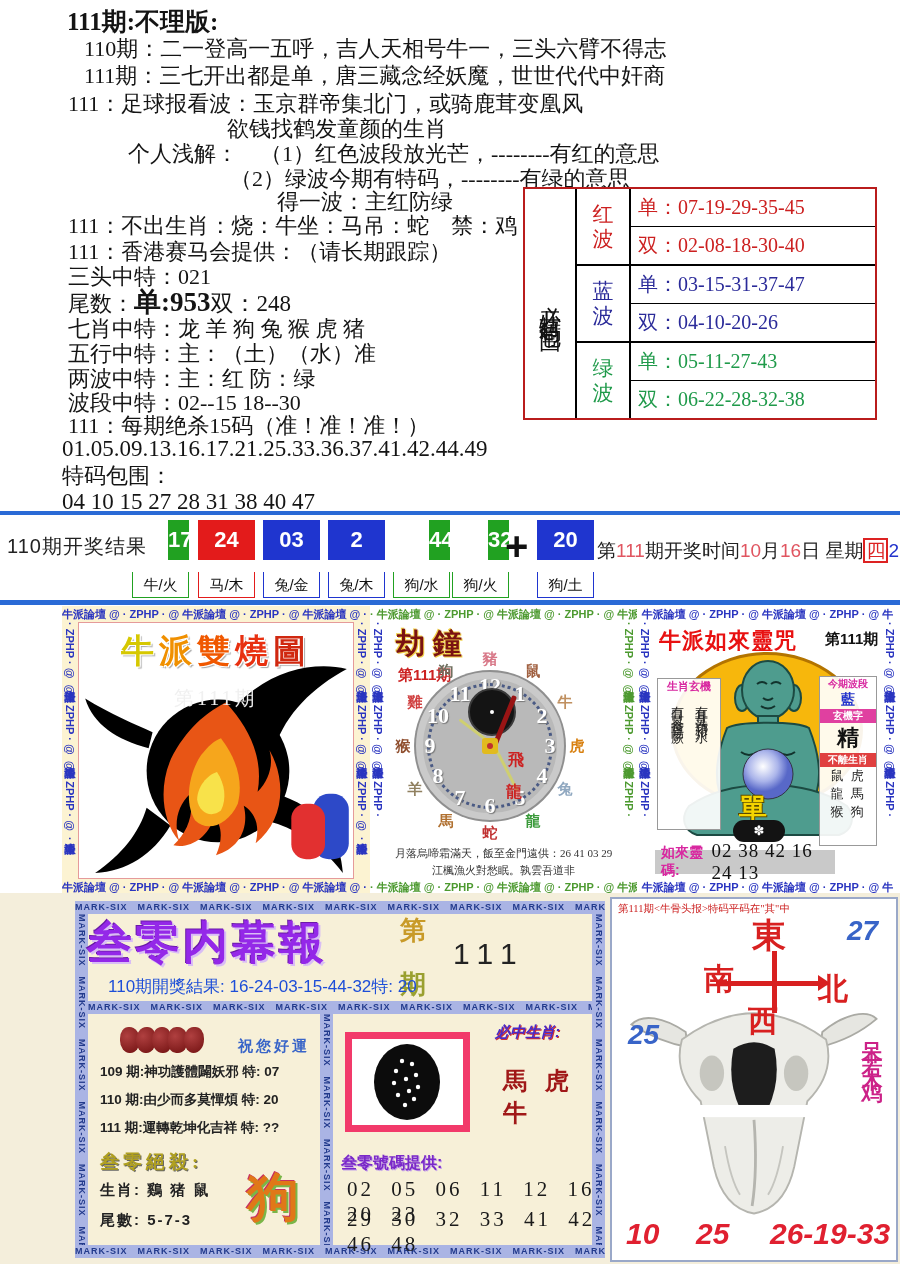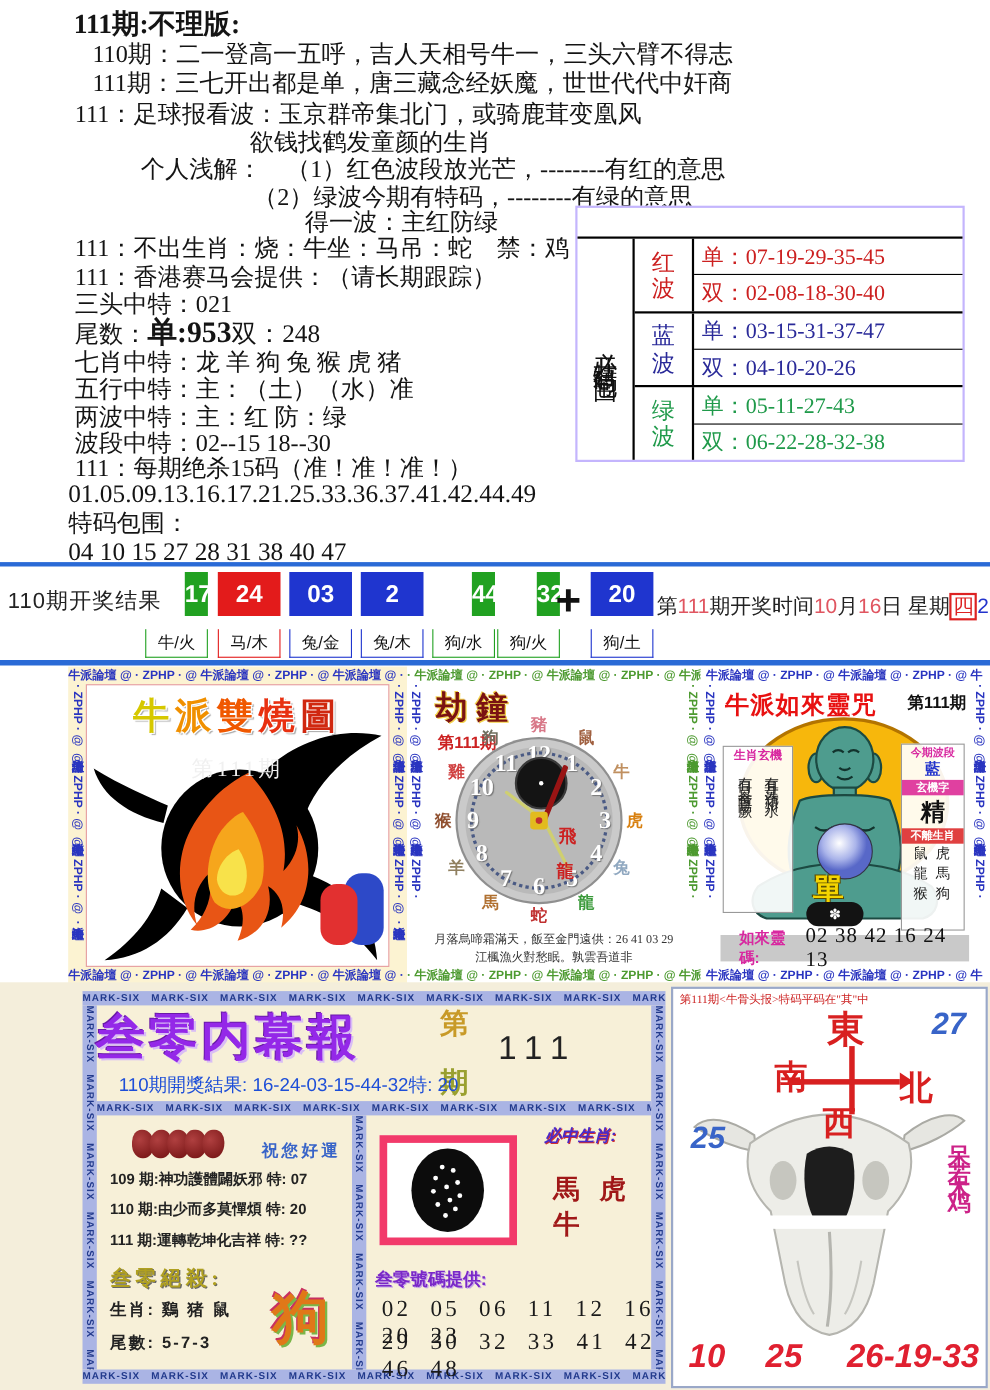--- a/index.html
+++ b/index.html
@@ -1,22 +1,22 @@
 <!DOCTYPE html>
 <html><head>
 <meta charset="utf-8">
 <style>
   html,body{margin:0;padding:0;background:#fff;}
   .page{position:relative;width:900px;height:1264px;background:#fff;overflow:hidden;
         font-family:"Liberation Sans","DejaVu Sans",sans-serif;color:#111;}
   .tline{position:absolute;white-space:nowrap;font-family:"Liberation Serif","DejaVu Serif",serif;
          font-size:22px;color:#141414;}
   
-  .spec-table{position:absolute;left:523px;top:187px;width:354px;height:233px;border:2px solid #c4b5fd;
-              background:#fff;display:flex;flex-direction:column;box-sizing:border-box;}
+  .spec-table{position:absolute;left:523px;top:187px;width:354px;height:233px;border:2px solid #b91c1c;
+              background:#fff;display:flex;flex-direction:row;box-sizing:border-box;}
   .st-top{height:26px;border-bottom:2px solid #000;}
   .st-body{flex:1;display:flex;}
   .st-head{width:50px;border-right:2px solid #000;display:flex;align-items:center;justify-content:center;}
   .st-head span{writing-mode:vertical-rl;font-family:"Liberation Serif",serif;font-size:22px;letter-spacing:5px;color:#111;}
   .st-rows{flex:1;display:flex;flex-direction:column;}
   .st-wave{flex:1;display:flex;border-bottom:2px solid #000;}
   .st-wave:last-child{border-bottom:none;}
   .st-wname{width:52px;border-right:2px solid #000;display:flex;align-items:center;justify-content:center;
             font-family:"Liberation Serif",serif;font-size:21px;}
   .st-wname span{width:24px;word-break:break-all;text-align:center;line-height:1.15;}
@@ -78,22 +78,22 @@
   .p3-title{position:absolute;left:22px;top:20px;font-size:22px;font-weight:bold;color:#e81111;letter-spacing:1px;}
   .p3-issue{position:absolute;left:188px;top:24px;font-size:15px;font-weight:bold;color:#111;}
   .p3-oval{position:absolute;left:34px;top:46px;width:186px;height:150px;background:#f7b70c;
            border:3px solid #b37400;border-radius:50%;}
   .p3-box{position:absolute;background:rgba(255,255,255,.92);border:1px solid #999;z-index:6;font-family:"Liberation Serif",serif;}
   .p3-magenta{color:#d828a0;font-weight:bold;font-size:10px;text-align:center;}
   .p3-single{position:absolute;left:102px;top:184px;font-size:28px;font-weight:bold;color:#f5d400;z-index:7;
              text-shadow:1px 1px 0 #5a4a00,-1px -1px 0 #5a4a00;}
   .p3-pill{position:absolute;left:96px;top:214px;width:52px;height:22px;background:#131313;border-radius:11px;
            color:#fff;text-align:center;line-height:22px;font-size:13px;z-index:7;}
-  .p3-codebar{position:absolute;left:18px;top:244px;width:226px;height:24px;background:#c9c9c9;z-index:7;
-              display:flex;align-items:center;padding-left:17px;box-sizing:border-box;}
+  .p3-codebar{position:absolute;left:18px;top:244px;width:180px;height:24px;background:#c9c9c9;z-index:7;
+              display:flex;align-items:center;padding-left:6px;box-sizing:border-box;}
   
   .ms-strip{position:absolute;background:#aab4e4;color:#223a8c;font-size:9px;font-weight:bold;overflow:hidden;
             white-space:nowrap;letter-spacing:1px;}
   .ms-v span{writing-mode:vertical-rl;display:block;height:100%;white-space:nowrap;}
   .p4-title{position:absolute;left:12px;top:12px;font-size:45px;font-weight:bold;color:#9428e8;letter-spacing:3px;
             text-shadow:2px 2px 0 #d9bdf5,-1px -1px 0 #6a1aa8;}
   .p4-item{position:absolute;font-size:13.5px;font-weight:bold;color:#222;white-space:nowrap;}
   
   .p5{border:2px solid #9aa8c8;background:#fff;}
   .p5-cmp{position:absolute;color:#d82020;font-size:30px;font-weight:bold;font-family:"Liberation Serif",serif;z-index:5;}

